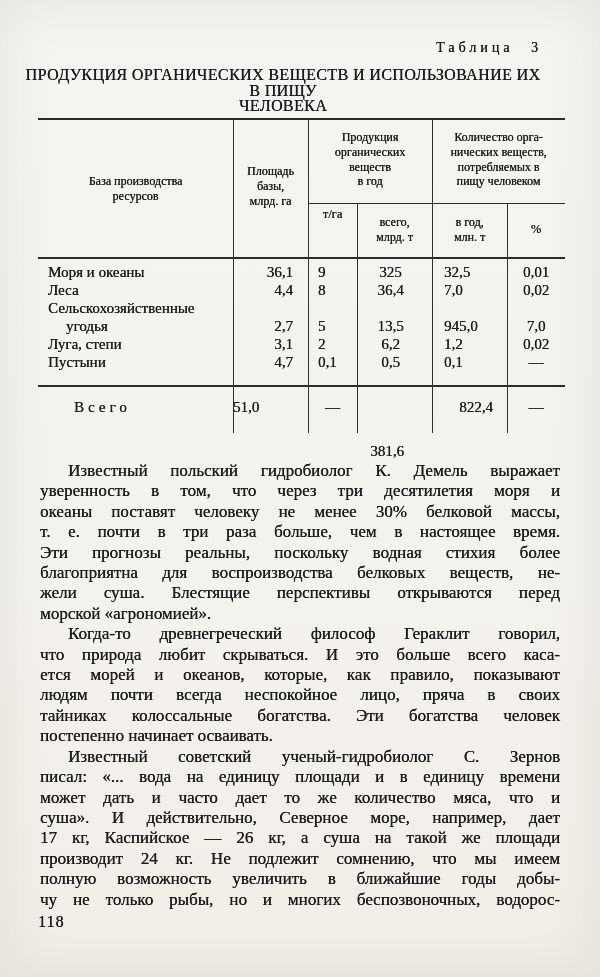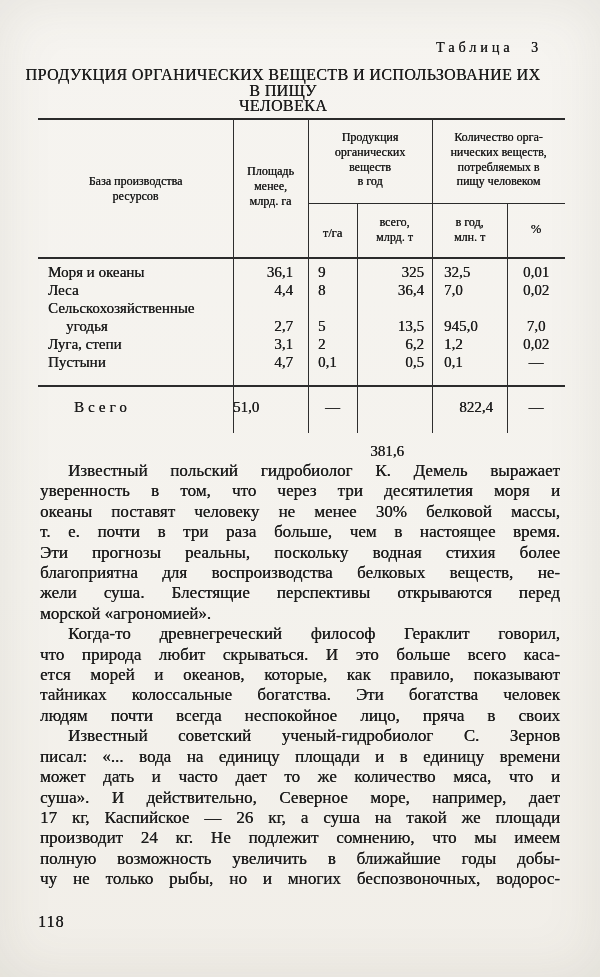--- a/index.html
+++ b/index.html
@@ -40,21 +40,21 @@
     display:grid; grid-template-columns:195px 75px 49px 75px 75px 58px;
     font-size:15px;
   }
   .bodygrid { top:146px; grid-auto-rows:18px; }
   .totgrid  { top:281px; grid-auto-rows:20px; }
   .bodygrid > div, .totgrid > div { overflow:visible; white-space:nowrap; }
   .bl { padding-left:10px; }
   .bl.indent { padding-left:28px; }
   .ba { text-align:right; padding-right:15px;padding-left:8px; }
   .bt { padding-left:10px; }
-  .bo { text-align:right; padding-right:8px; }
+  .bo { text-align:center; padding-right:8px; }
   .by { text-align:left; padding-right:15px;margin-left:12px; }
   .bp { text-align:center; }
   .sl { padding-left:36px; letter-spacing:4px; }
   .sa { text-align:left; padding-right:26px; }
   .st { text-align:center; }
   .so { text-align:right; padding-right:28px;margin-top:44px; }
   .sy { text-align:right; padding-right:14px; }
   .sp { text-align:center; }
   
   .text {
@@ -91,36 +91,36 @@
     <div class="vline" style="left:319px;top:85px;height:230px;"></div>
     <div class="vline" style="left:394px;top:0;height:315px;"></div>
     <div class="vline" style="left:469px;top:85px;height:230px;"></div>
 
     <div class="hcell" style="left:0;top:56px;width:195px;">
         <div>База производства</div>
         <div class="ln-last">ресурсов</div>
       </div>
     <div class="hcell" style="left:195px;top:46px;width:75px;">
         <div>Площадь</div>
-        <div>менее,</div>
+        <div>базы,</div>
         <div class="ln-last">млрд. га</div>
       </div>
     <div class="hcell" style="left:270px;top:12px;width:124px;">
         <div>Продукция</div>
         <div>органических</div>
         <div>веществ</div>
         <div class="ln-last">в год</div>
       </div>
     <div class="hcell" style="left:394px;top:12px;width:133px;">
         <div>Количество орга-</div>
         <div>нических веществ,</div>
         <div>потребляемых в</div>
         <div class="ln-last">пищу человеком</div>
       </div>
-    <div class="hcell sub1" style="left:270px;top:108px;width:49px;">т/га</div>
+    <div class="hcell sub1" style="left:270px;top:89px;width:49px;">т/га</div>
     <div class="hcell" style="left:319px;top:97px;width:75px;">
         <div>всего,</div>
         <div class="ln-last">млрд. т</div>
       </div>
     <div class="hcell" style="left:394px;top:97px;width:75px;">
         <div>в год,</div>
         <div class="ln-last">млн. т</div>
       </div>
     <div class="hcell sub1" style="left:469px;top:104px;width:58px;">%</div>
 
@@ -186,22 +186,23 @@
         <div>т. е. почти в три раза больше, чем в настоящее время.</div>
         <div>Эти прогнозы реальны, поскольку водная стихия более</div>
         <div>благоприятна для воспроизводства белковых веществ, не-</div>
         <div>жели суша. Блестящие перспективы открываются перед</div>
         <div class="ln-last">морской «агрономией».</div>
       </div>
     <div class="para">
         <div>Когда-то древнегреческий философ Гераклит говорил,</div>
         <div>что природа любит скрываться. И это больше всего каса-</div>
         <div>ется морей и океанов, которые, как правило, показывают</div>
+        <div>людям почти всегда неспокойное лицо, пряча в своих</div>
         <div>тайниках колоссальные богатства. Эти богатства человек</div>
-        <div>людям почти всегда неспокойное лицо, пряча в своих</div>
+        <div class="ln-last">постепенно начинает осваивать.</div>
       </div>
     <div class="para cont">
         <div>Известный советский ученый-гидробиолог С. Зернов</div>
         <div>писал: «... вода на единицу площади и в единицу времени</div>
         <div>может дать и часто дает то же количество мяса, что и</div>
         <div>суша». И действительно, Северное море, например, дает</div>
         <div>17 кг, Каспийское — 26 кг, а суша на такой же площади</div>
         <div>производит 24 кг. Не подлежит сомнению, что мы имеем</div>
         <div>полную возможность увеличить в ближайшие годы добы-</div>
         <div class="ln-last">чу не только рыбы, но и многих беспозвоночных, водорос-</div>

